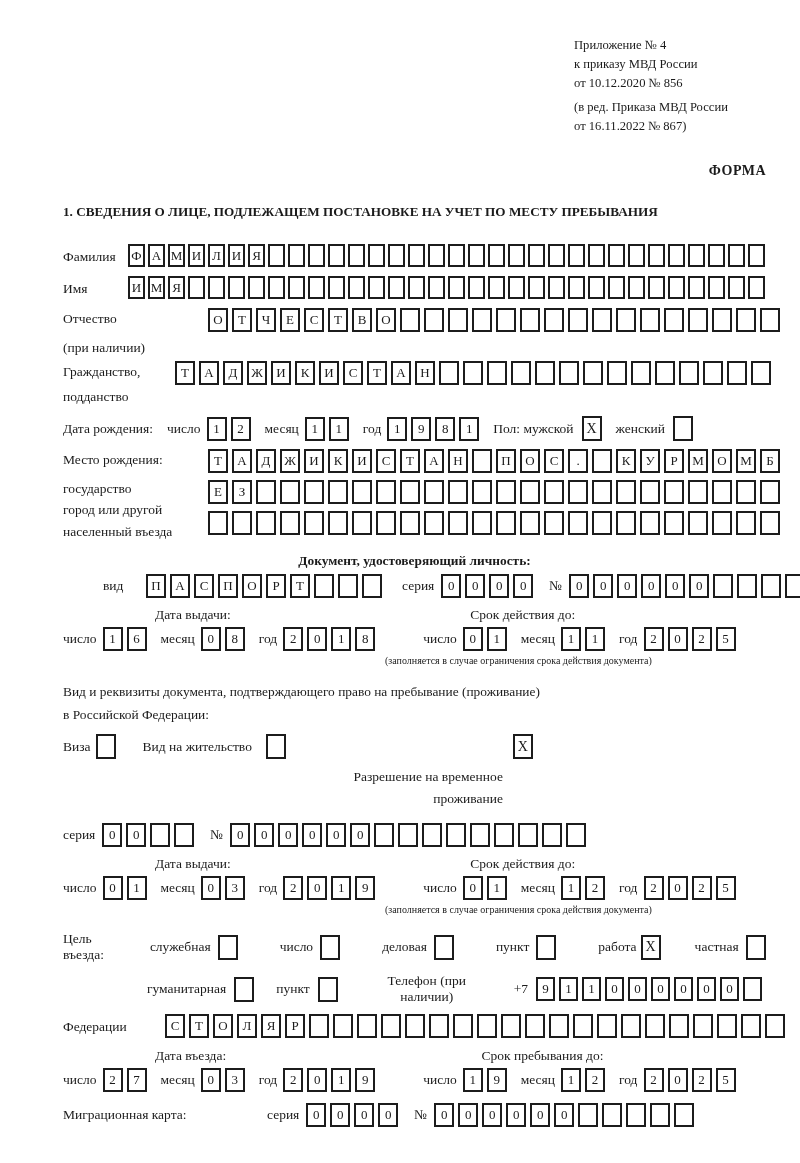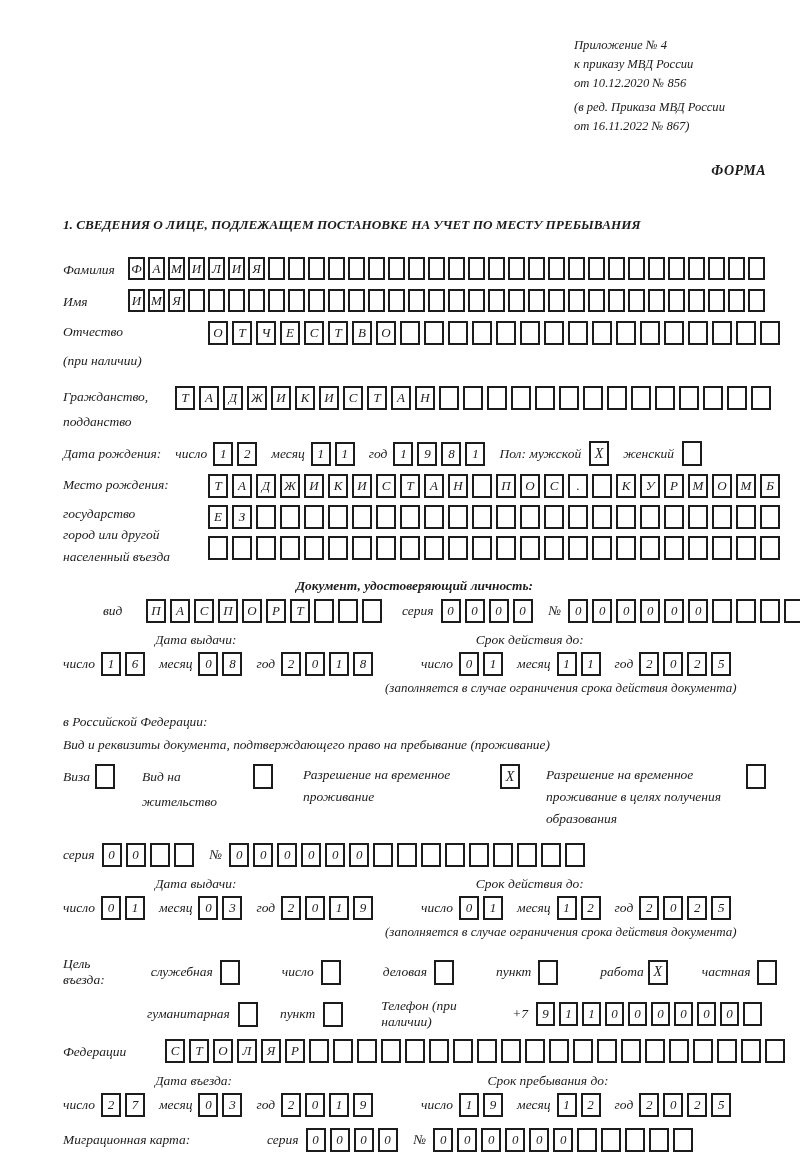--- a/index.html
+++ b/index.html
@@ -3,31 +3,31 @@
 <meta charset="utf-8">
 <style>
   * { margin:0; padding:0; box-sizing:border-box; }
   html,body { background:#fff; }
   body{
     width:800px; height:1163px;
     font-family:"Liberation Serif", "DejaVu Serif", serif;
     color:#1b1b1b; font-size:13.5px;
     overflow:hidden;
   }
-  .page{ width:800px; height:1062px; padding:36px 34px 0 63px;font-style:italic; }
+  .page{ width:800px; height:1062px; padding:36px 34px 0 63px; }
 
   
   .hdr{ margin-left:auto; width:192px; font-size:12.6px; line-height:19px; }
   .hdr .gap{ margin-top:5px; }
   .forma{ margin-top:27px; text-align:right; font-weight:bold; font-size:14px; letter-spacing:.5px; }
 
   .title{ margin-top:21px; text-align:center; font-weight:bold; font-size:14px; line-height:22px; }
   .blank{ display:inline-block; width:52px; border-bottom:2px solid #1b1b1b; height:12px; margin-left:10px; }
 
-  .sec1{ margin-top:38px; font-weight:bold; font-size:13.2px; white-space:nowrap; }
+  .sec1{ margin-top:25px; font-weight:bold; font-size:13.2px; white-space:nowrap; }
 
   
   .row{ display:flex; align-items:flex-start; margin-top:7px; }
   .lbl{ flex:none; line-height:25px; }
   .lbl2{ line-height:21px; }
   .cells{ display:flex; flex-wrap:nowrap; }
   .cell{
     flex:none; border:2px solid #1c1c1c; height:24px;
     display:inline-flex; align-items:center; justify-content:center;
     font-size:13px; background:#fff;
@@ -48,40 +48,40 @@
   .doc-title{ text-align:center; font-weight:bold; font-size:13.4px; margin-top:10px; }
 
   .dhdr{ margin-top:9px; }
   .dhdr .h1{ display:inline-block; margin-left:92px; }
   .dhdr .h2{ display:inline-block; margin-left:236px; }
   .drow{ display:flex; align-items:center; margin-top:3px; }
   .dgroup{ display:flex; align-items:center; }
   .dgroup .wd{ margin-right:6px; line-height:25px; }
   .dgroup .wd2{ margin:0 6px 0 10px; }
   .g2{ margin-left:44px; }
-  .note{ font-size:13px; margin-top:4px; margin-left:322px; }
+  .note{ font-size:10px; margin-top:4px; margin-left:322px; }
 
   .pravo{ margin-top:14px; line-height:23px; font-size:13.4px; }
 
   .permits{ display:flex; align-items:flex-start; margin-top:8px; }
   .pitem{ display:flex; align-items:flex-start; }
   .pitem .plbl{ line-height:25px; }
-  .pitem.c .plbl{ text-align:left; line-height:22px; }
+  .pitem.c .plbl{ text-align:right; line-height:22px;margin-top:32px; }
   .p2{ margin-left:27px; } .p3{ margin-left:30px; } .p4{ margin-left:26px; }
   .p3 .plbl{ width:187px; } .p4 .plbl{ width:192px; }
 
   .purpose{ display:flex; align-items:center; margin-top:16px;gap:30px; }
   .purpose .pl{ margin-right:4px; }
   .purpose .it{ display:flex; align-items:center; margin-left:12px; }
   .purpose .it:first-of-type{ margin-left:8px; }
   .purpose .it .cb{ margin-left:7px; }
   .human{ display:flex; align-items:center; margin-top:10px; margin-left:84px; }
   .human .it{ display:flex; align-items:center; }
   .human .it2{ margin-left:22px; }
-  .phone-lbl{ margin-left:38px; }
+  .phone-lbl{ margin-left:38px;text-align:center; }
   .phone-pre{ margin:0 8px 0 36px; }
 
   .mig{ display:flex; align-items:center; margin-top:10px; }
   .legal{ display:flex; align-items:flex-start; margin-top:8px; }
   .legal .llbl{ line-height:21.5px; }
   .legal .lrows .cells{ margin-bottom:8px; }
 </style>
 </head>
 <body>
 
@@ -202,21 +202,21 @@
         <span class="cell"></span>
         <span class="cell"></span>
         <span class="cell"></span>
         <span class="cell"></span>
         <span class="cell"></span>
         <span class="cell"></span>
         <span class="cell"></span>
       </div>
   </div>
 
-  <div class="row" style="margin-top:15px;">
+  <div class="row" style="margin-top:3px;">
     <div class="lbl w112 lbl2">
       <div>Гражданство,</div>
       <div style="margin-top:4px;">подданство</div>
     </div>
     <div class="cells cells-md">
         <span class="cell">Т</span>
         <span class="cell">А</span>
         <span class="cell">Д</span>
         <span class="cell">Ж</span>
         <span class="cell">И</span>
@@ -438,40 +438,36 @@
           <span class="cell">2</span>
           <span class="cell">0</span>
           <span class="cell">2</span>
           <span class="cell">5</span>
         </span>
     </div>
   </div>
   <div class="note">(заполняется в случае ограничения срока действия документа)</div>
 
   <div class="pravo">
+    <div>Вид и реквизиты документа, подтверждающего право на пребывание (проживание)</div>
     <div>в Российской Федерации:</div>
-    <div>Вид и реквизиты документа, подтверждающего право на пребывание (проживание)</div>
   </div>
 
   <div class="permits">
     <div class="pitem">
       <span class="plbl">Виза</span>
       <span class="cb" style="margin-left:5px;"></span>
     </div>
     <div class="pitem p2">
       <span class="plbl">Вид на жительство</span>
       <span class="cb" style="margin-left:14px;"></span>
     </div>
     <div class="pitem p3 c">
       <span class="plbl">Разрешение на временное проживание</span>
       <span class="cb" style="margin-left:10px;">X</span>
-    </div>
-    <div class="pitem p4 c">
-      <span class="plbl">Разрешение на временное проживание в целях получения образования</span>
-      <span class="cb" style="margin-left:8px;"></span>
     </div>
   </div>
 
   <div class="drow" style="margin-top:12px;">
     <span class="inword first">серия</span>
     <span class="cells cells-md">
         <span class="cell">0</span>
         <span class="cell">0</span>
         <span class="cell"></span>
         <span class="cell"></span>

